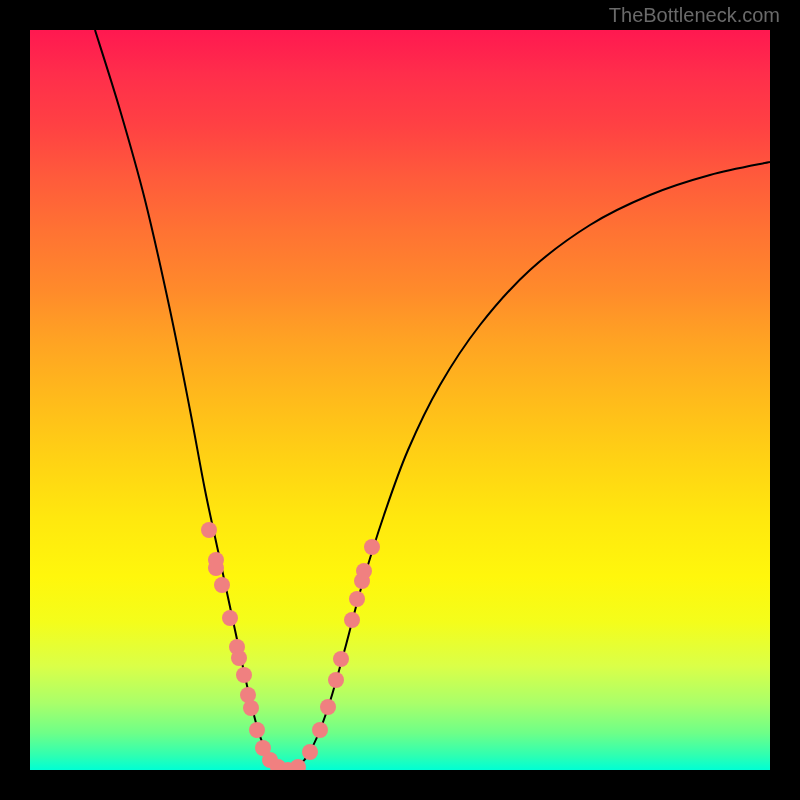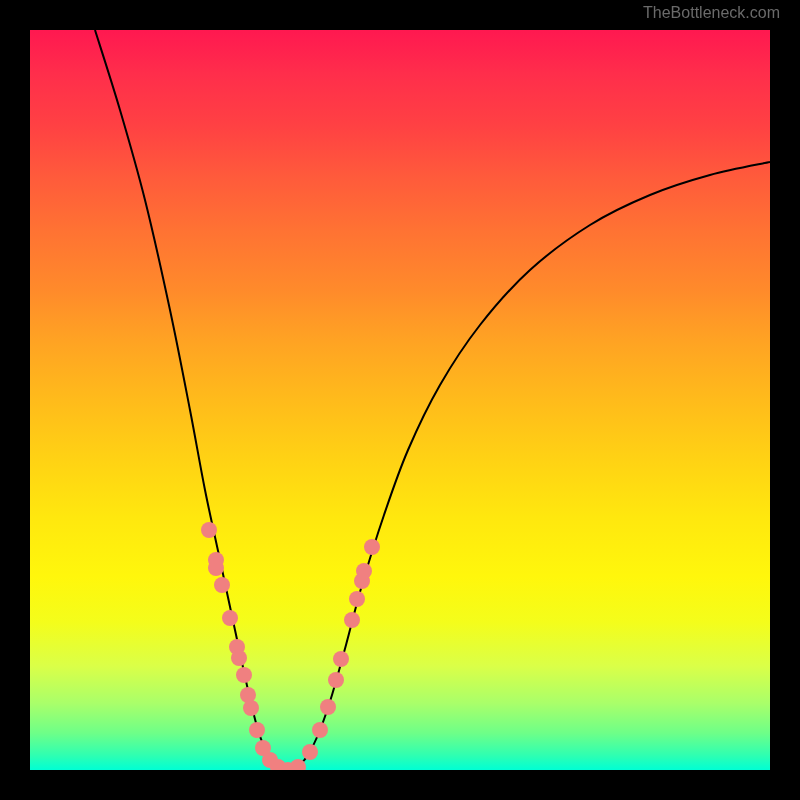--- a/index.html
+++ b/index.html
@@ -13,21 +13,21 @@
       background: #000;
       position: relative;
       overflow: hidden;
       font-family: Arial, sans-serif;
     }
     .watermark {
       position: absolute;
       top: 4px;
       right: 20px;
       color: #6a6a6a;
-      font-size: 16px;
+      font-size: 20px;
       font-weight: normal;
       z-index: 10;
     }
     .chart-area {
       position: absolute;
       top: 30px;
       left: 30px;
       width: 740px;
       height: 740px;
       background: linear-gradient(to bottom,

